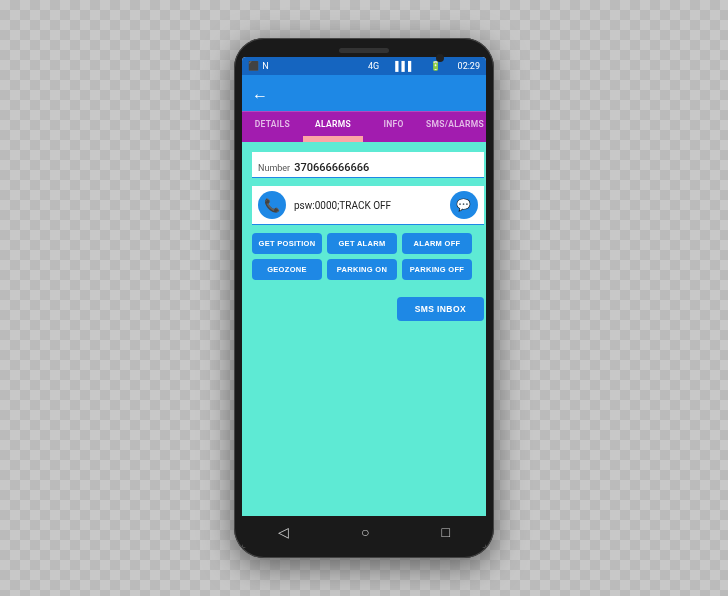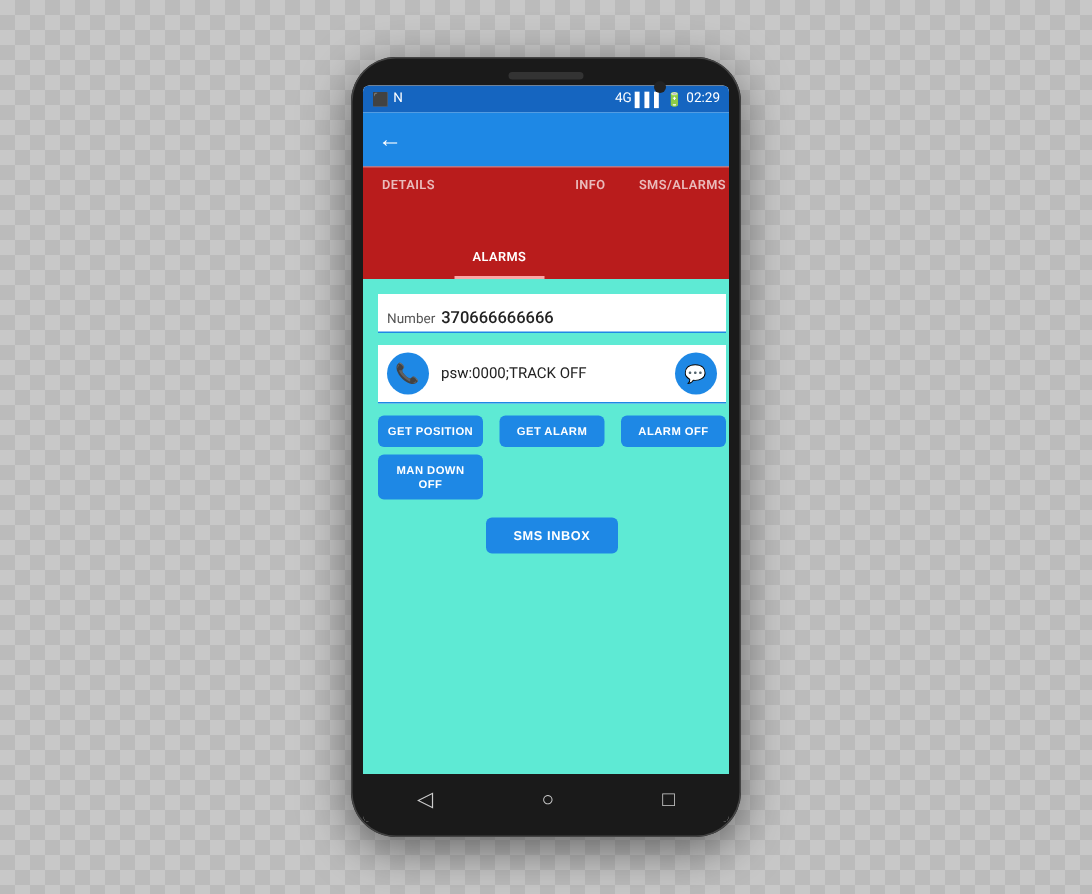--- a/index.html
+++ b/index.html
@@ -49,21 +49,21 @@
       background: #1565c0;
       color: white;
       font-size: 9px;
       padding: 2px 6px;
       display: flex;
       justify-content: space-between;
       align-items: center;
       height: 18px;
     }
     .status-bar-left { display: flex; gap: 3px; align-items: center; }
-    .status-bar-right { display: flex; gap: 2px; align-items: center; font-size: 9px; }
+    .status-bar-right { display: flex; gap: 16px; align-items: center; font-size: 9px; }
 
     
     .app-bar {
       background: #1e88e5;
       color: white;
       display: flex;
       align-items: center;
       padding: 0 10px;
       height: 36px;
       gap: 8px;
@@ -73,39 +73,38 @@
       font-weight: 500;
       flex: 1;
     }
     .back-arrow {
       font-size: 16px;
       cursor: pointer;
     }
 
     
     .tabs {
-      background: #b91c1c;
+      background: #a21caf;
       display: flex;
       border-top: 1px solid rgba(255,255,255,0.2);
     }
     .tab {
       flex: 1;
       color: rgba(255,255,255,0.7);
       font-size: 8.5px;
       font-weight: 600;
       text-align: center;
       padding: 7px 2px;
       letter-spacing: 0.3px;
       cursor: pointer;
       border-bottom: 2px solid transparent;
     }
     .tab.active {
       color: white;
-      border-bottom: 2px solid #fca5a5;
-      margin-top: 48px;
+      border-bottom: 6px solid #fca5a5;
     }
 
     
     .content {
       flex: 1;
       background: #5eead4;
       padding: 10px 2px 8px 10px;
       display: flex;
       flex-direction: column;
       gap: 8px;
@@ -169,41 +168,41 @@
 
     
     .btn-grid {
       display: flex;
       flex-direction: column;
       gap: 5px;
     }
     .btn-row {
       display: flex;
       gap: 5px;
-      justify-content: space-between;
+      justify-content: flex-start;
     }
     .action-btn {
       background: #1e88e5;
       color: white;
       border: none;
       border-radius: 4px;
       font-size: 7.5px;
       font-weight: 700;
       padding: 6px 4px;
       flex: 1;
       cursor: pointer;
       text-align: center;
       letter-spacing: 0.3px;
       max-width: 70px;
     }
 
     
     .sms-inbox-row {
       display: flex;
-      justify-content: center;
+      justify-content: flex-end;
       margin-top: 4px;
     }
     .sms-inbox-btn {
       background: #1e88e5;
       color: white;
       border: none;
       border-radius: 4px;
       font-size: 8.5px;
       font-weight: 700;
       padding: 7px 18px;
@@ -294,21 +293,25 @@
         </div>
       </div>
 
       <div class="btn-grid">
         <div class="btn-row">
           <button class="action-btn">GET POSITION</button>
           <button class="action-btn">GET ALARM</button>
           <button class="action-btn">ALARM OFF</button>
         </div>
         <div class="btn-row">
-          <button class="action-btn">MAN DOWN OFF</button>
+          <button class="action-btn">GEOZONE</button>
+          <button class="action-btn">PARKING ON</button>
+          <button class="action-btn">PARKING OFF</button>
+        </div>
+        <div class="btn-row">
         </div>
       </div>
 
       <div class="sms-inbox-row">
         <button class="sms-inbox-btn">SMS INBOX</button>
       </div>
 
     </div>
 
     <div class="bottom-nav">

